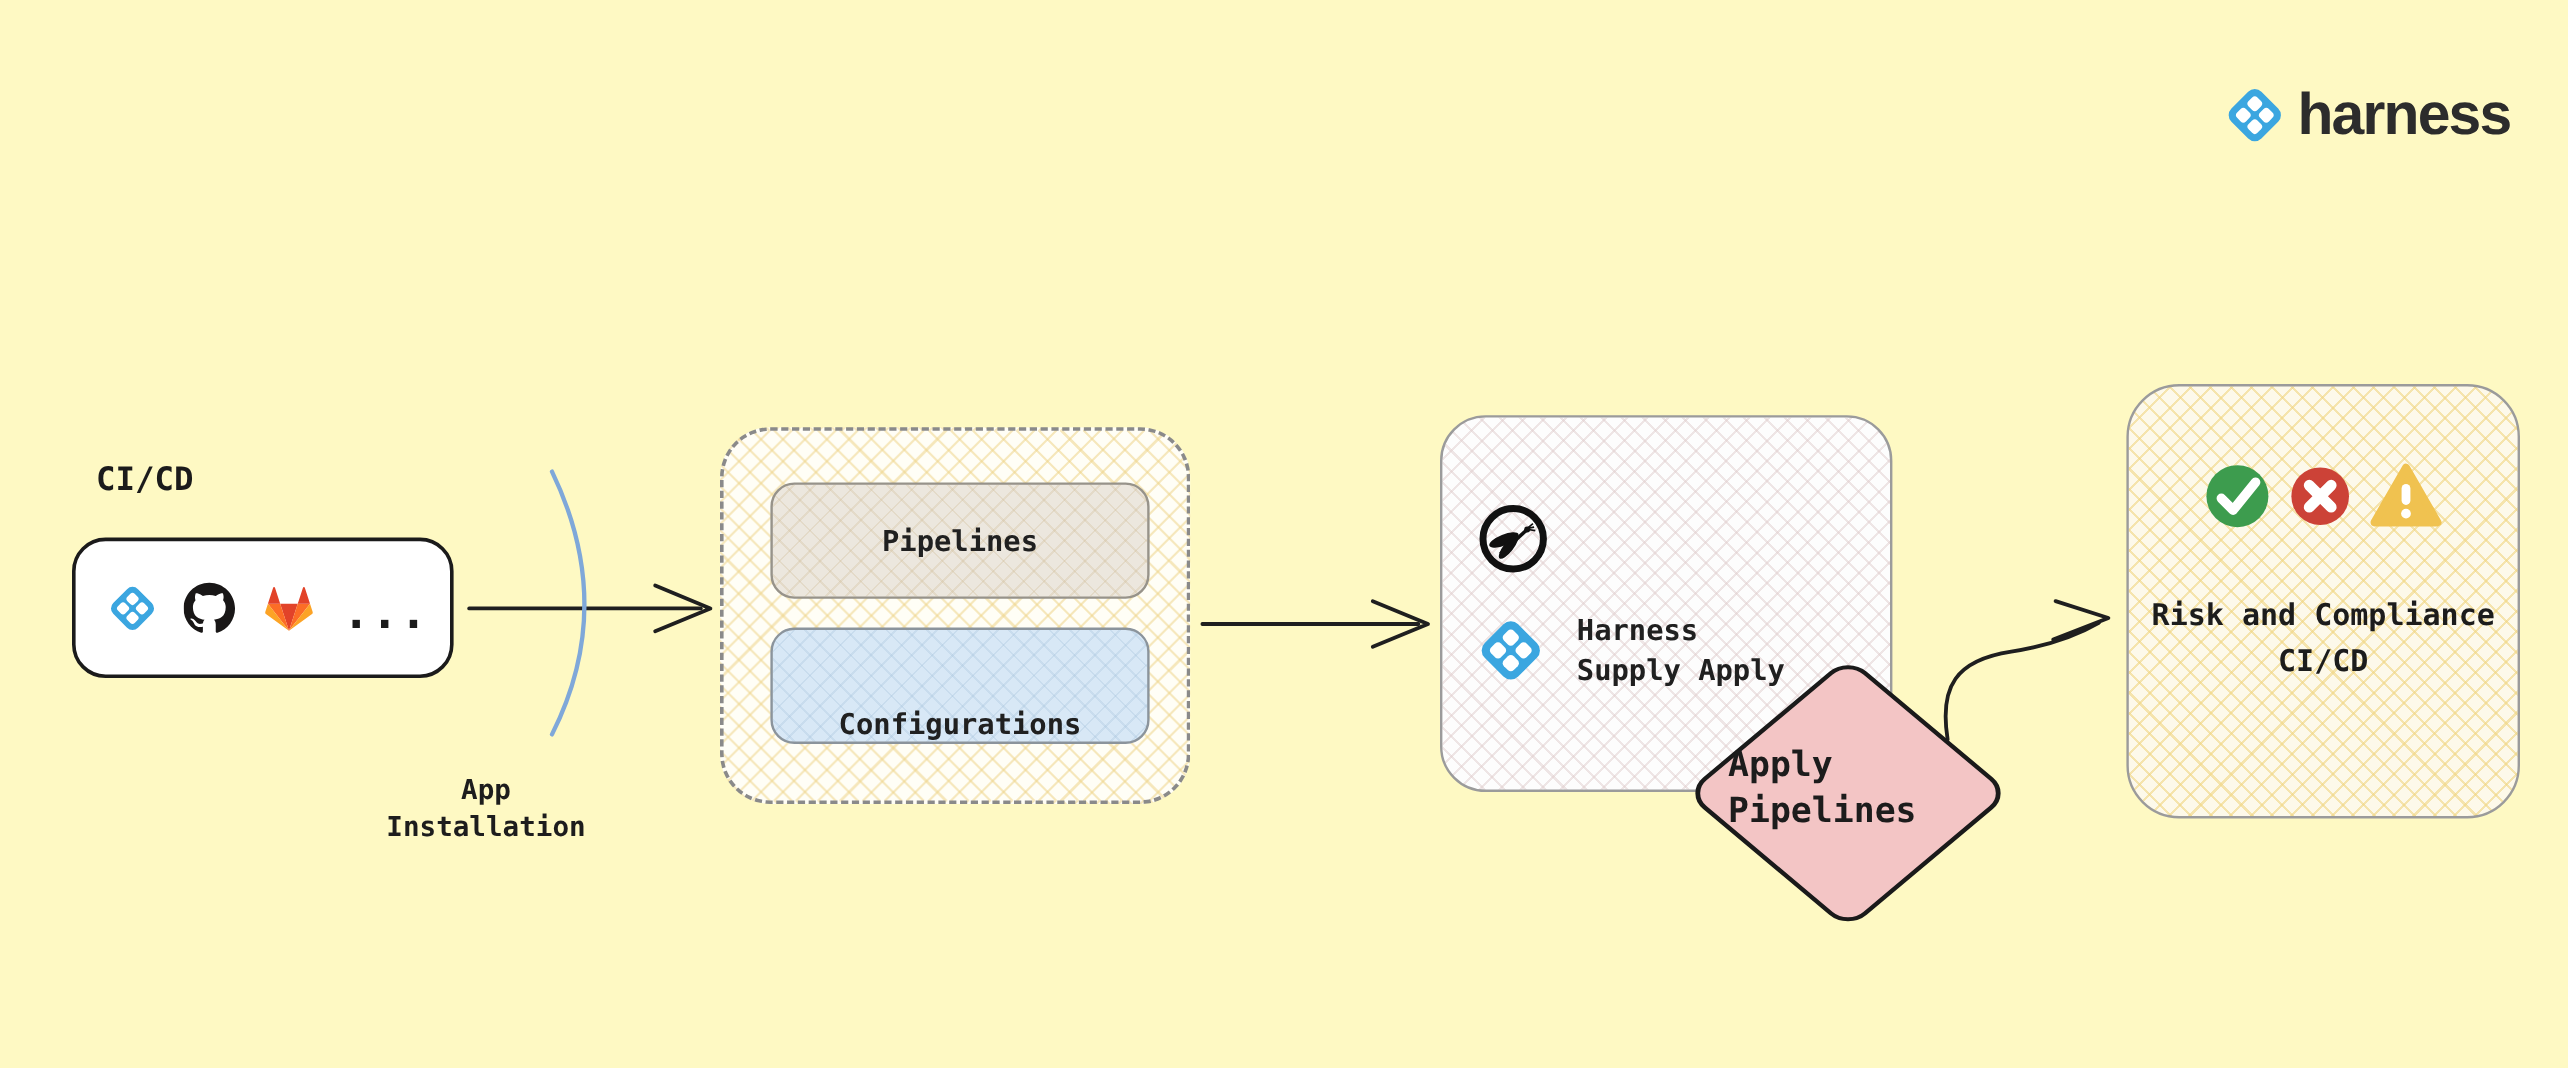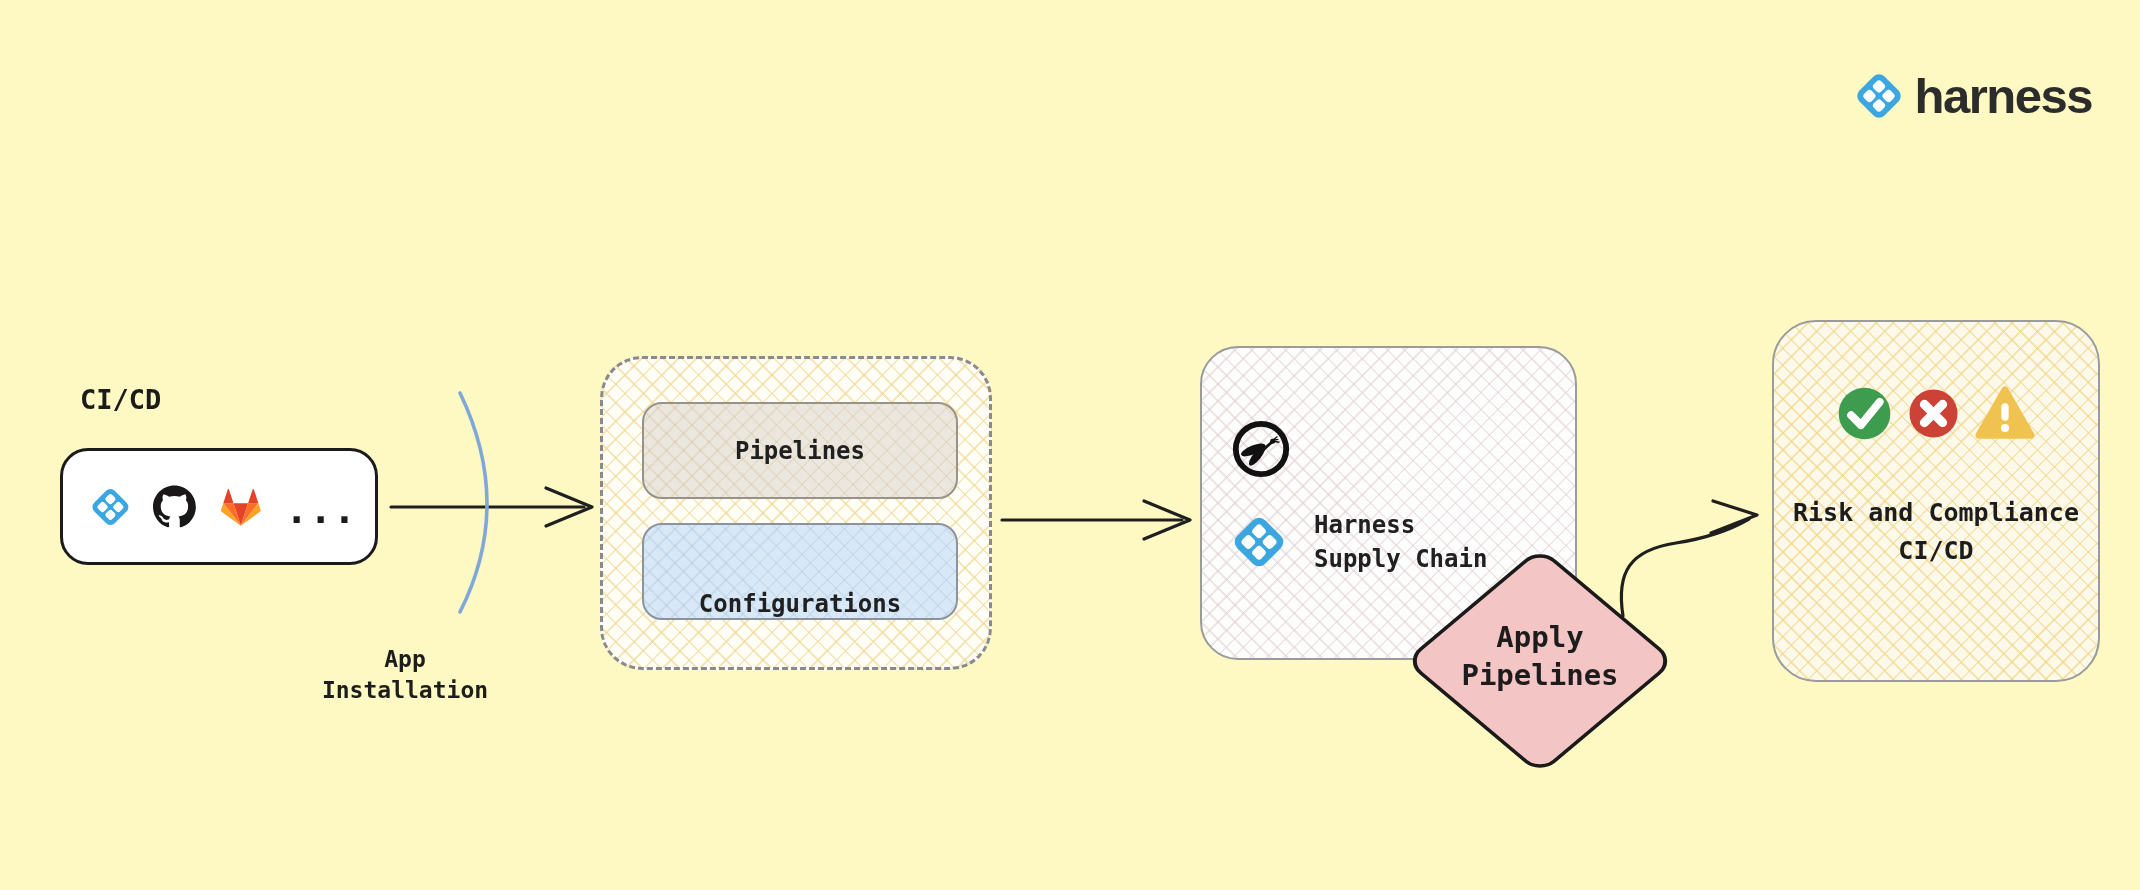--- a/index.html
+++ b/index.html
@@ -75,21 +75,21 @@
   .app-label{left:295px;top:598px;width:220px;text-align:center;font-size:23px;line-height:31px;font-weight:600;margin-top:46px;}
 
   
   .owasp-box{left:1200px;top:346px;width:377px;height:314px;border:2.5px solid #9b9b9b;border-radius:38px;}
   .std-row{position:absolute;left:28px;display:flex;align-items:center;gap:26px;}
   .std-row-1{top:70px;}
   .std-row-2{top:160px;}
   .std-text{font-size:24px;line-height:34px;font-weight:600;color:#202020;}
 
   
-  .diamond-label{left:1440px;top:618px;width:200px;text-align:center;font-size:29px;line-height:38px;font-weight:600;color:#1c1c1c;z-index:5;}
+  .diamond-label{left:1440px;top:618px;width:200px;font-size:29px;line-height:38px;font-weight:600;color:#1c1c1c;z-index:5;}
 
   
   .result-box{left:1772px;top:320px;width:328px;height:362px;border:2.5px solid #9b9b9b;border-radius:44px;}
   .status-row{position:absolute;top:60px;left:0;right:0;display:flex;justify-content:center;align-items:center;gap:14px;}
   .result-text{position:absolute;top:172px;left:0;right:0;text-align:center;font-size:25px;line-height:38px;font-weight:600;color:#1c1c1c;}
 
   
   #overlay{position:absolute;left:0;top:0;z-index:4;pointer-events:none;}
   .icon{display:block;}
 </style>
@@ -166,21 +166,21 @@
         <g transform="rotate(45 50 50)">
           <rect x="16" y="16" width="68" height="68" rx="15" fill="#3ba6e0"></rect>
           <rect x="27" y="27" width="20" height="20" rx="6" fill="#fff"></rect>
           <rect x="53" y="27" width="20" height="20" rx="6" fill="#fff"></rect>
           <rect x="27" y="53" width="20" height="20" rx="6" fill="#fff"></rect>
           <rect x="53" y="53" width="20" height="20" rx="6" fill="#fff"></rect>
         </g>
       </svg>
       <div class="std-text">
         <div>Harness</div>
-        <div>Supply Chain</div>
+        <div>Supply Apply</div>
       </div>
     </div>
   </div>
 
   <div class="abs result-box hatch-cream">
     <div class="status-row">
       <svg class="icon" width="57" height="57" viewBox="0 0 64 64">
         <circle cx="32" cy="32" r="29" fill="#3d9c4e"></circle>
         <path d="M17 34 L28 45 L49 19" stroke="#fff" stroke-width="9" fill="none" stroke-linecap="round" stroke-linejoin="round"></path>
       </svg>

